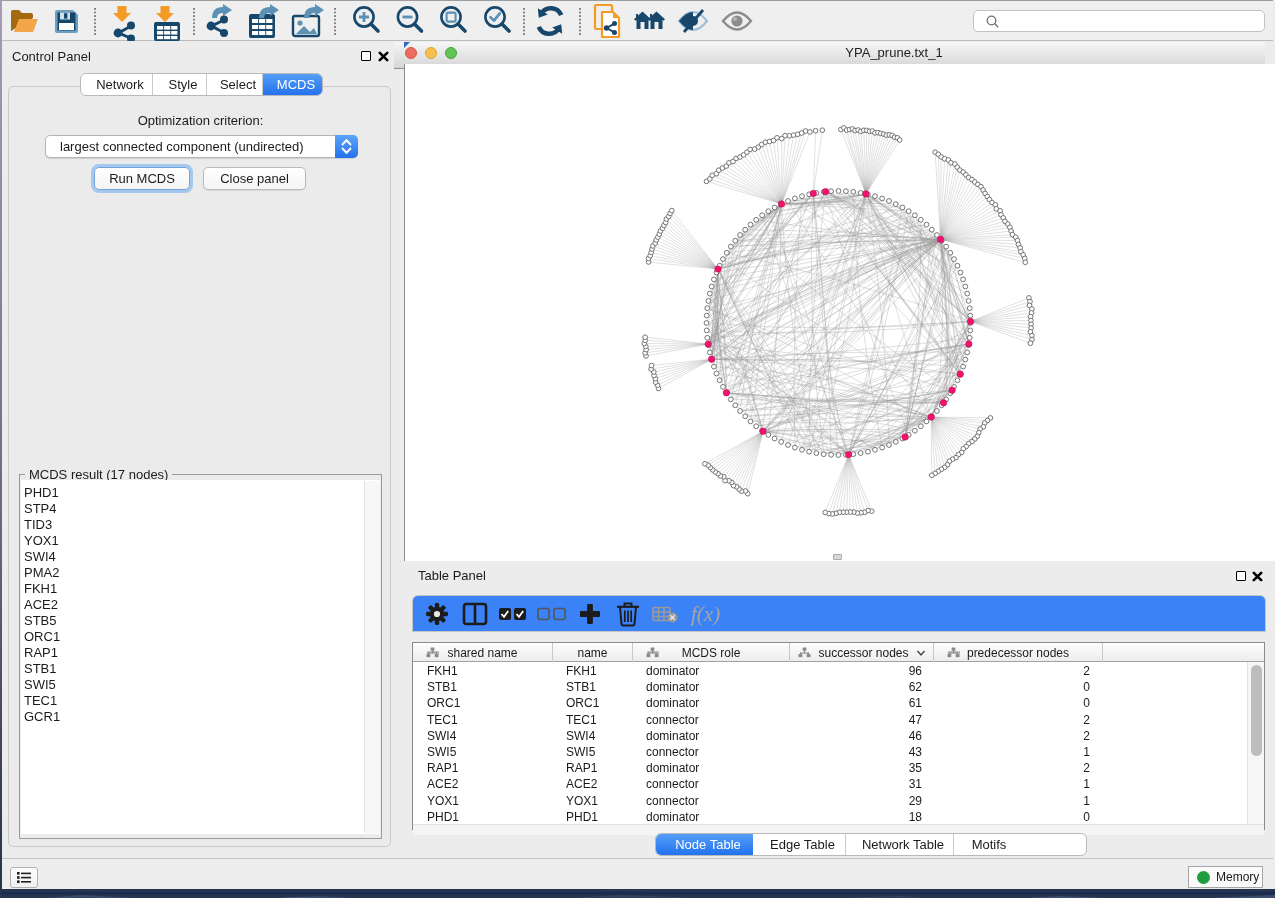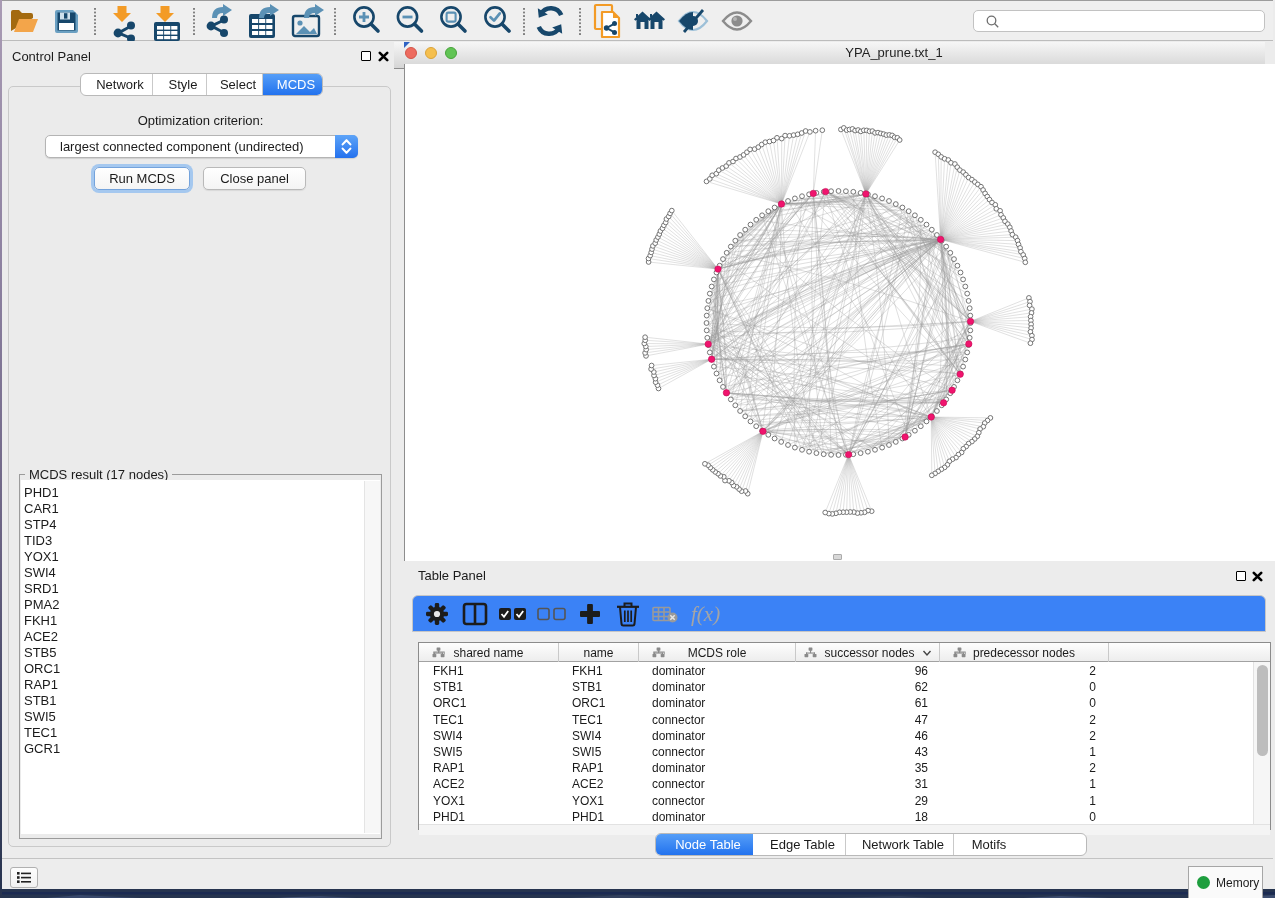--- a/index.html
+++ b/index.html
@@ -34,35 +34,35 @@
 #listTrack { left:364px; top:481px; width:16px; height:352px; background:#f7f7f7; border-left:1px solid #e4e4e4; }
 
 #netTitle { left:394px; top:42px; width:871px; height:27px; background:linear-gradient(#f6f6f6,#d5d5d5); border-bottom:1px solid #8d8d8d; }
 .light { position:absolute; top:5px; width:12px; height:12px; border-radius:50%; }
 #netCanvas { left:404px; top:64px; width:871px; height:497px; background:#fff; border-left:1px solid #8d8d8d; }
 #tinyHandle { left:833px; top:554px; width:9px; height:6px; background:#d8d8d8; border:1px solid #ababab; border-radius:1px; }
 #cornerTri { left:404px; top:42px; width:0; height:0; border-top:6px solid #2f63c4; border-right:6px solid transparent; }
 
 #tpTitle { left:418px; top:568px; font-size:13px; }
 #tpToolbar { left:412px; top:595px; width:854px; height:37px; background:#3b82f6; border:1px solid #c6c6c6; border-radius:6px 6px 0 0; }
-#tblWrap { left:412px; top:642px; width:853px; height:188px; border:1px solid #8b8b8b; background:#fff;margin-left:6px; }
+#tblWrap { left:412px; top:642px; width:853px; height:188px; border:1px solid #8b8b8b; background:#fff; }
 #tblHead { position:absolute; left:0; top:0; width:851px; height:19px; background:linear-gradient(#fdfdfd,#ededed); border-bottom:1px solid #a2a2a2; font-size:12px; }
 .hcol { position:absolute; top:0; height:19px; border-right:1px solid #c9c9c9; }
 .hcol .hic { position:absolute; left:13px; top:3.5px; }
 .hcol .hlb { position:absolute; left:0; right:0; top:2.5px; text-align:center; }
 .row { position:absolute; width:100%; height:16px; font-size:12px; line-height:16px; }
 .c1 { position:absolute; left:14px; } .c2 { position:absolute; left:153px; } .c3 { position:absolute; left:233px; }
 .c4 { position:absolute; left:377px; width:132px; text-align:right; } .c5 { position:absolute; left:521px; width:156px; text-align:right; }
 #vTrack { position:absolute; left:834px; top:19px; width:17px; height:162px; background:#f6f6f6; border-left:1px solid #e2e2e2; }
 #vThumb { position:absolute; left:3px; top:3px; width:11px; height:91px; background:#bdbdbd; border-radius:6px; }
 #hTrack { position:absolute; left:0; top:181px; width:851px; height:11px; background:#f4f4f4; border-top:1px solid #e2e2e2; }
 
 #statusBar { left:2px; top:858px; width:1271px; height:31px; background:#ededed; border-top:1px solid #c3c3c3; }
 #listBtn { position:absolute; left:8px; top:8px; width:28px; height:21px; border:1px solid #b0b0b0; border-radius:3px; background:linear-gradient(#fdfdfd,#f1f1f1); }
-#memBtn { position:absolute; left:1186px; top:7px; width:75px; height:33px; border:1px solid #a6a6a6; background:#fafafa; font-size:12px; display:flex; align-items:center; }
+#memBtn { position:absolute; left:1186px; top:7px; width:75px; height:22px; border:1px solid #a6a6a6; background:#fafafa; font-size:12px; display:flex; align-items:center; }
 </style></head>
 <body>
 <div class="abs" id="wallB"><svg width="1275" height="10" viewBox="0 0 1275 10">
       <rect width="1275" height="10" fill="#26344f"></rect>
       <rect width="1275" height="2.5" fill="#1b2a52"></rect>
       <path d="M0 10 L80 3 L200 9 L320 4 L430 10 Z" fill="#38486b"></path>
       <path d="M500 10 L620 3 L760 8 L900 4 L1000 10 Z" fill="#33415e"></path>
       <path d="M950 10 L1060 4 L1160 8 L1275 3 L1275 10 Z" fill="#3d4d70"></path>
       <path d="M200 10 L300 5 L400 10 Z" fill="#4a5a7c"></path>
     </svg></div>
@@ -237,26 +237,24 @@
         <path d="M7.6 9.4 L11.5 5.2 L15.4 9.4 M7.6 13.6 L11.5 17.8 L15.4 13.6" fill="none" stroke="#fff" stroke-width="2.1" stroke-linecap="round" stroke-linejoin="round"></path>
       </svg></div>
   </div>
 <div class="btn" id="runBtn" style="left:94px; top:167px; width:96px;">Run MCDS</div>
 <div class="btn" style="left:203px; top:167px; width:103px;">Close panel</div>
 <div class="abs" id="groupBox"></div>
 <div class="abs" id="groupLabel">MCDS result (17 nodes)</div>
 <div class="abs" id="mcdsList">
     <div style="height:5px"></div>
     <div>PHD1</div>
-    <div>CAR1</div>
     <div>STP4</div>
     <div>TID3</div>
     <div>YOX1</div>
     <div>SWI4</div>
-    <div>SRD1</div>
     <div>PMA2</div>
     <div>FKH1</div>
     <div>ACE2</div>
     <div>STB5</div>
     <div>ORC1</div>
     <div>RAP1</div>
     <div>STB1</div>
     <div>SWI5</div>
     <div>TEC1</div>
     <div>GCR1</div>

